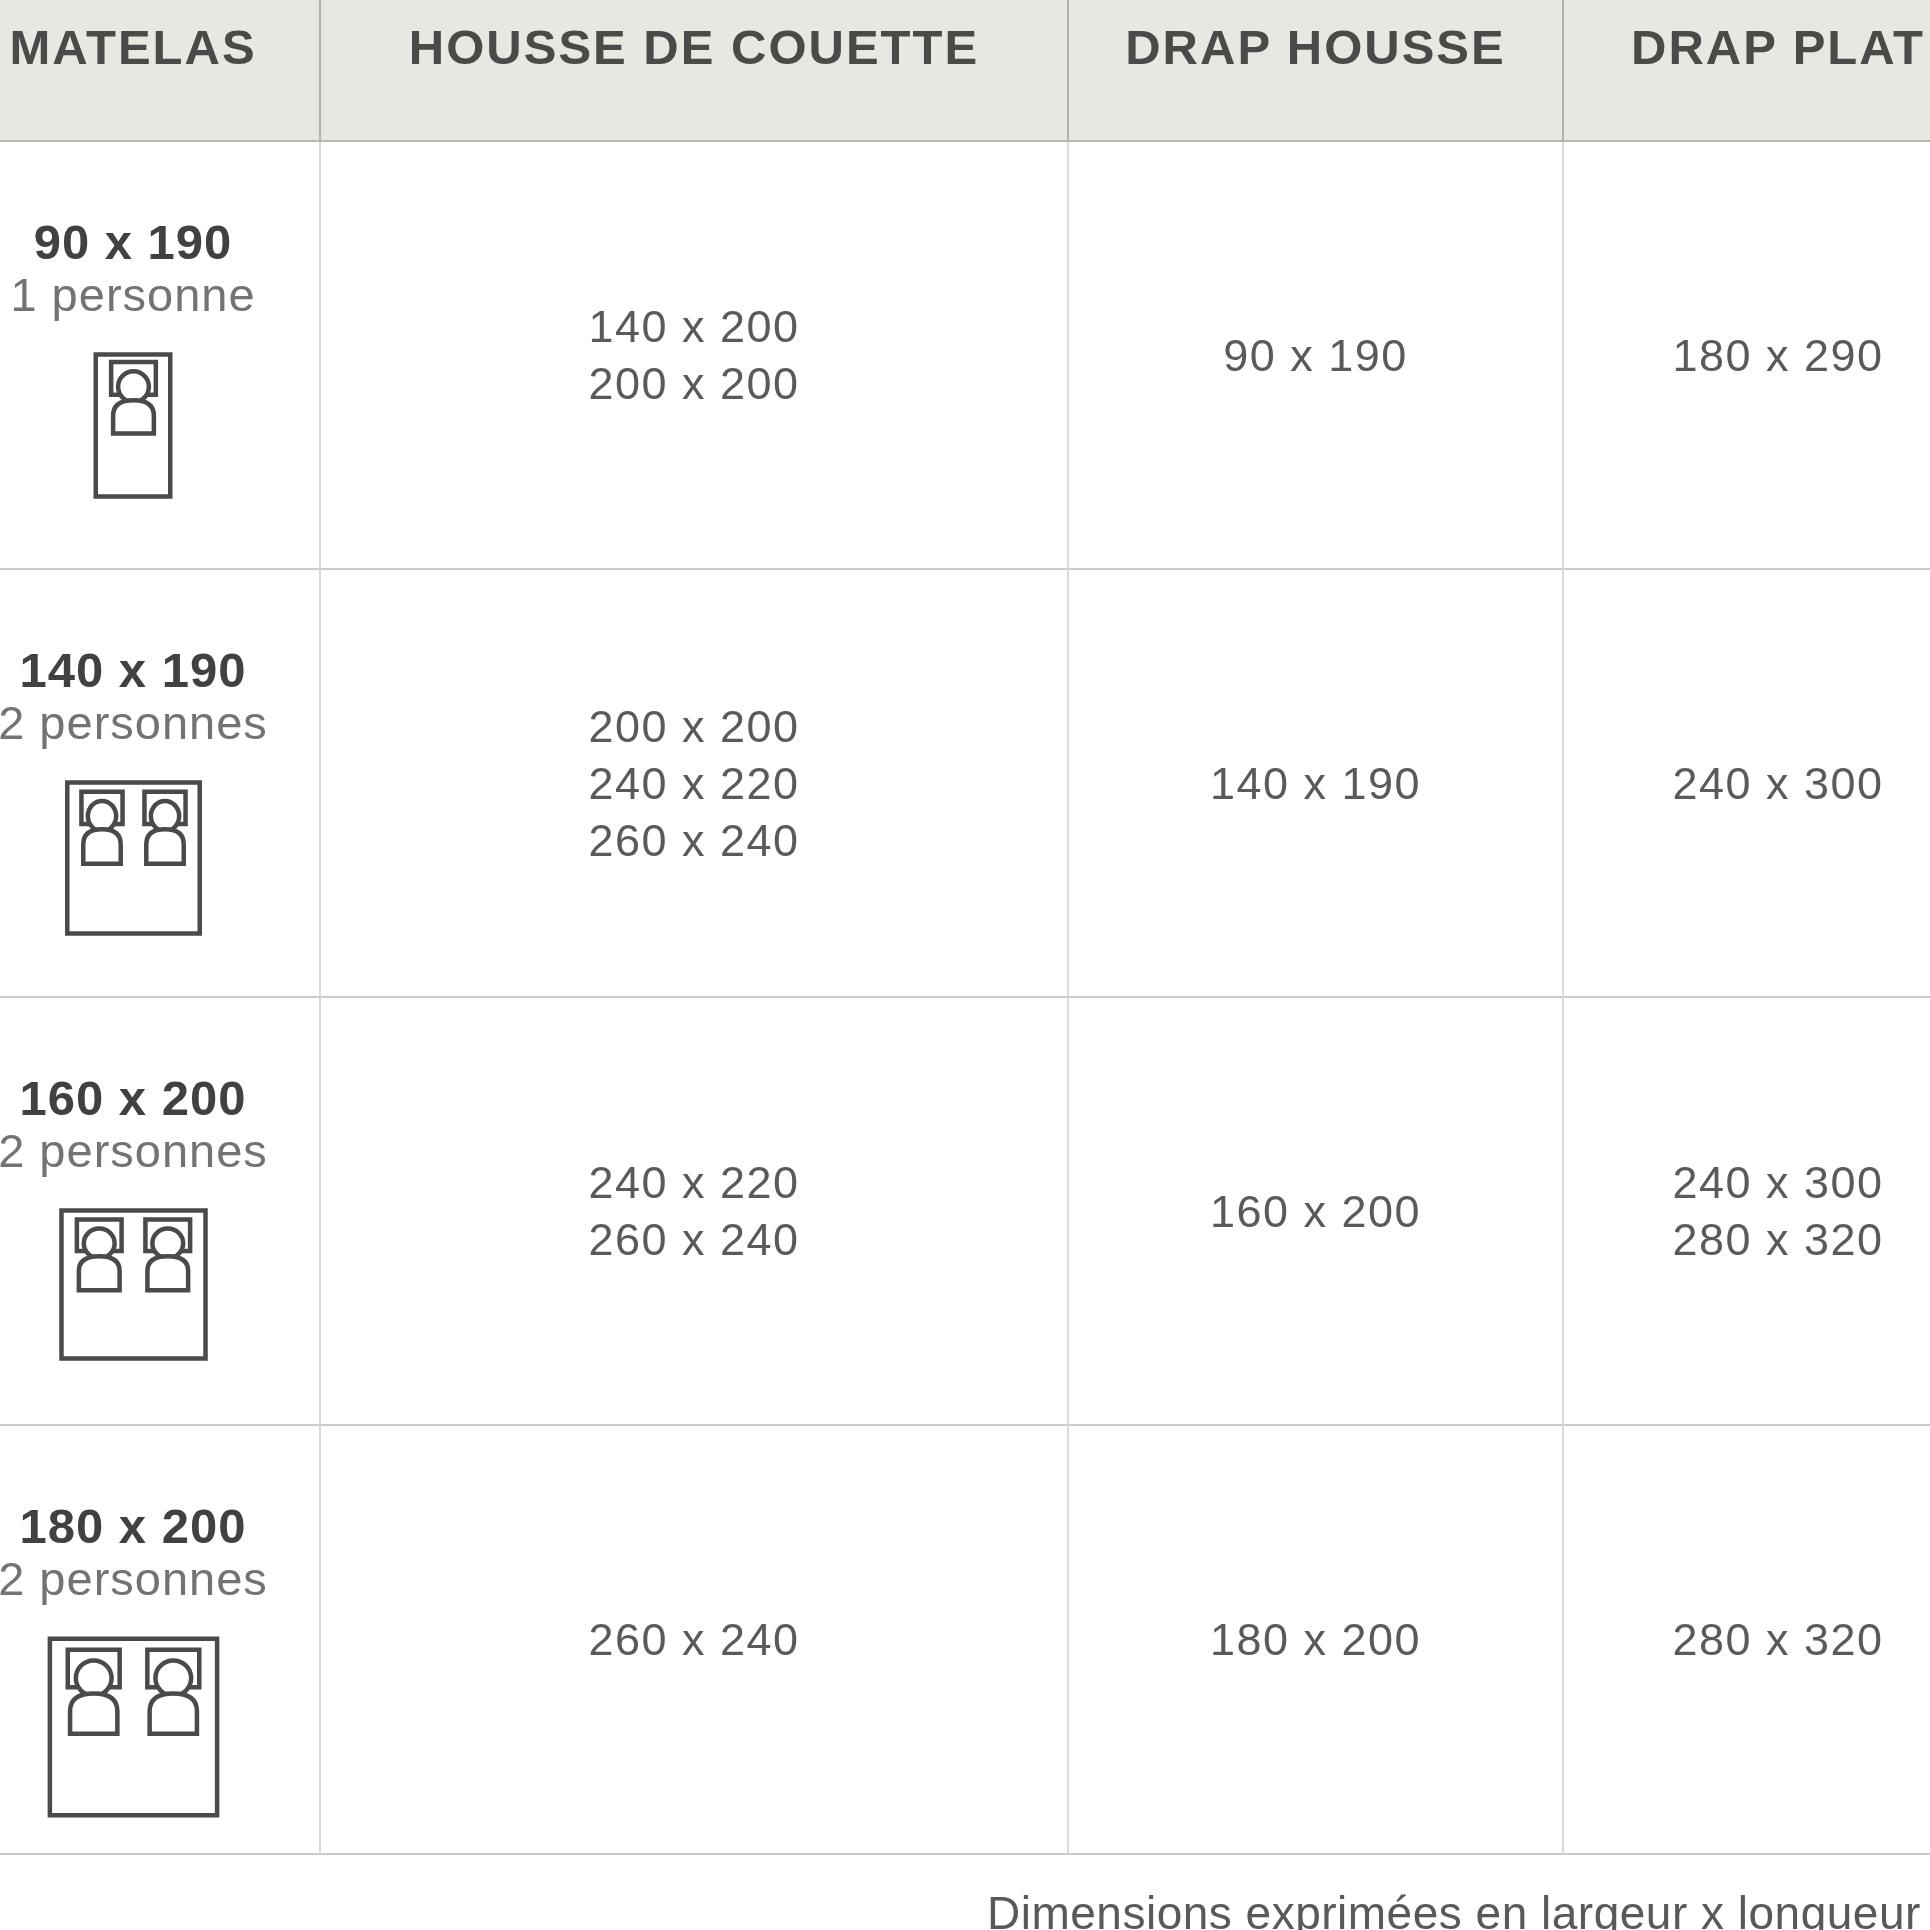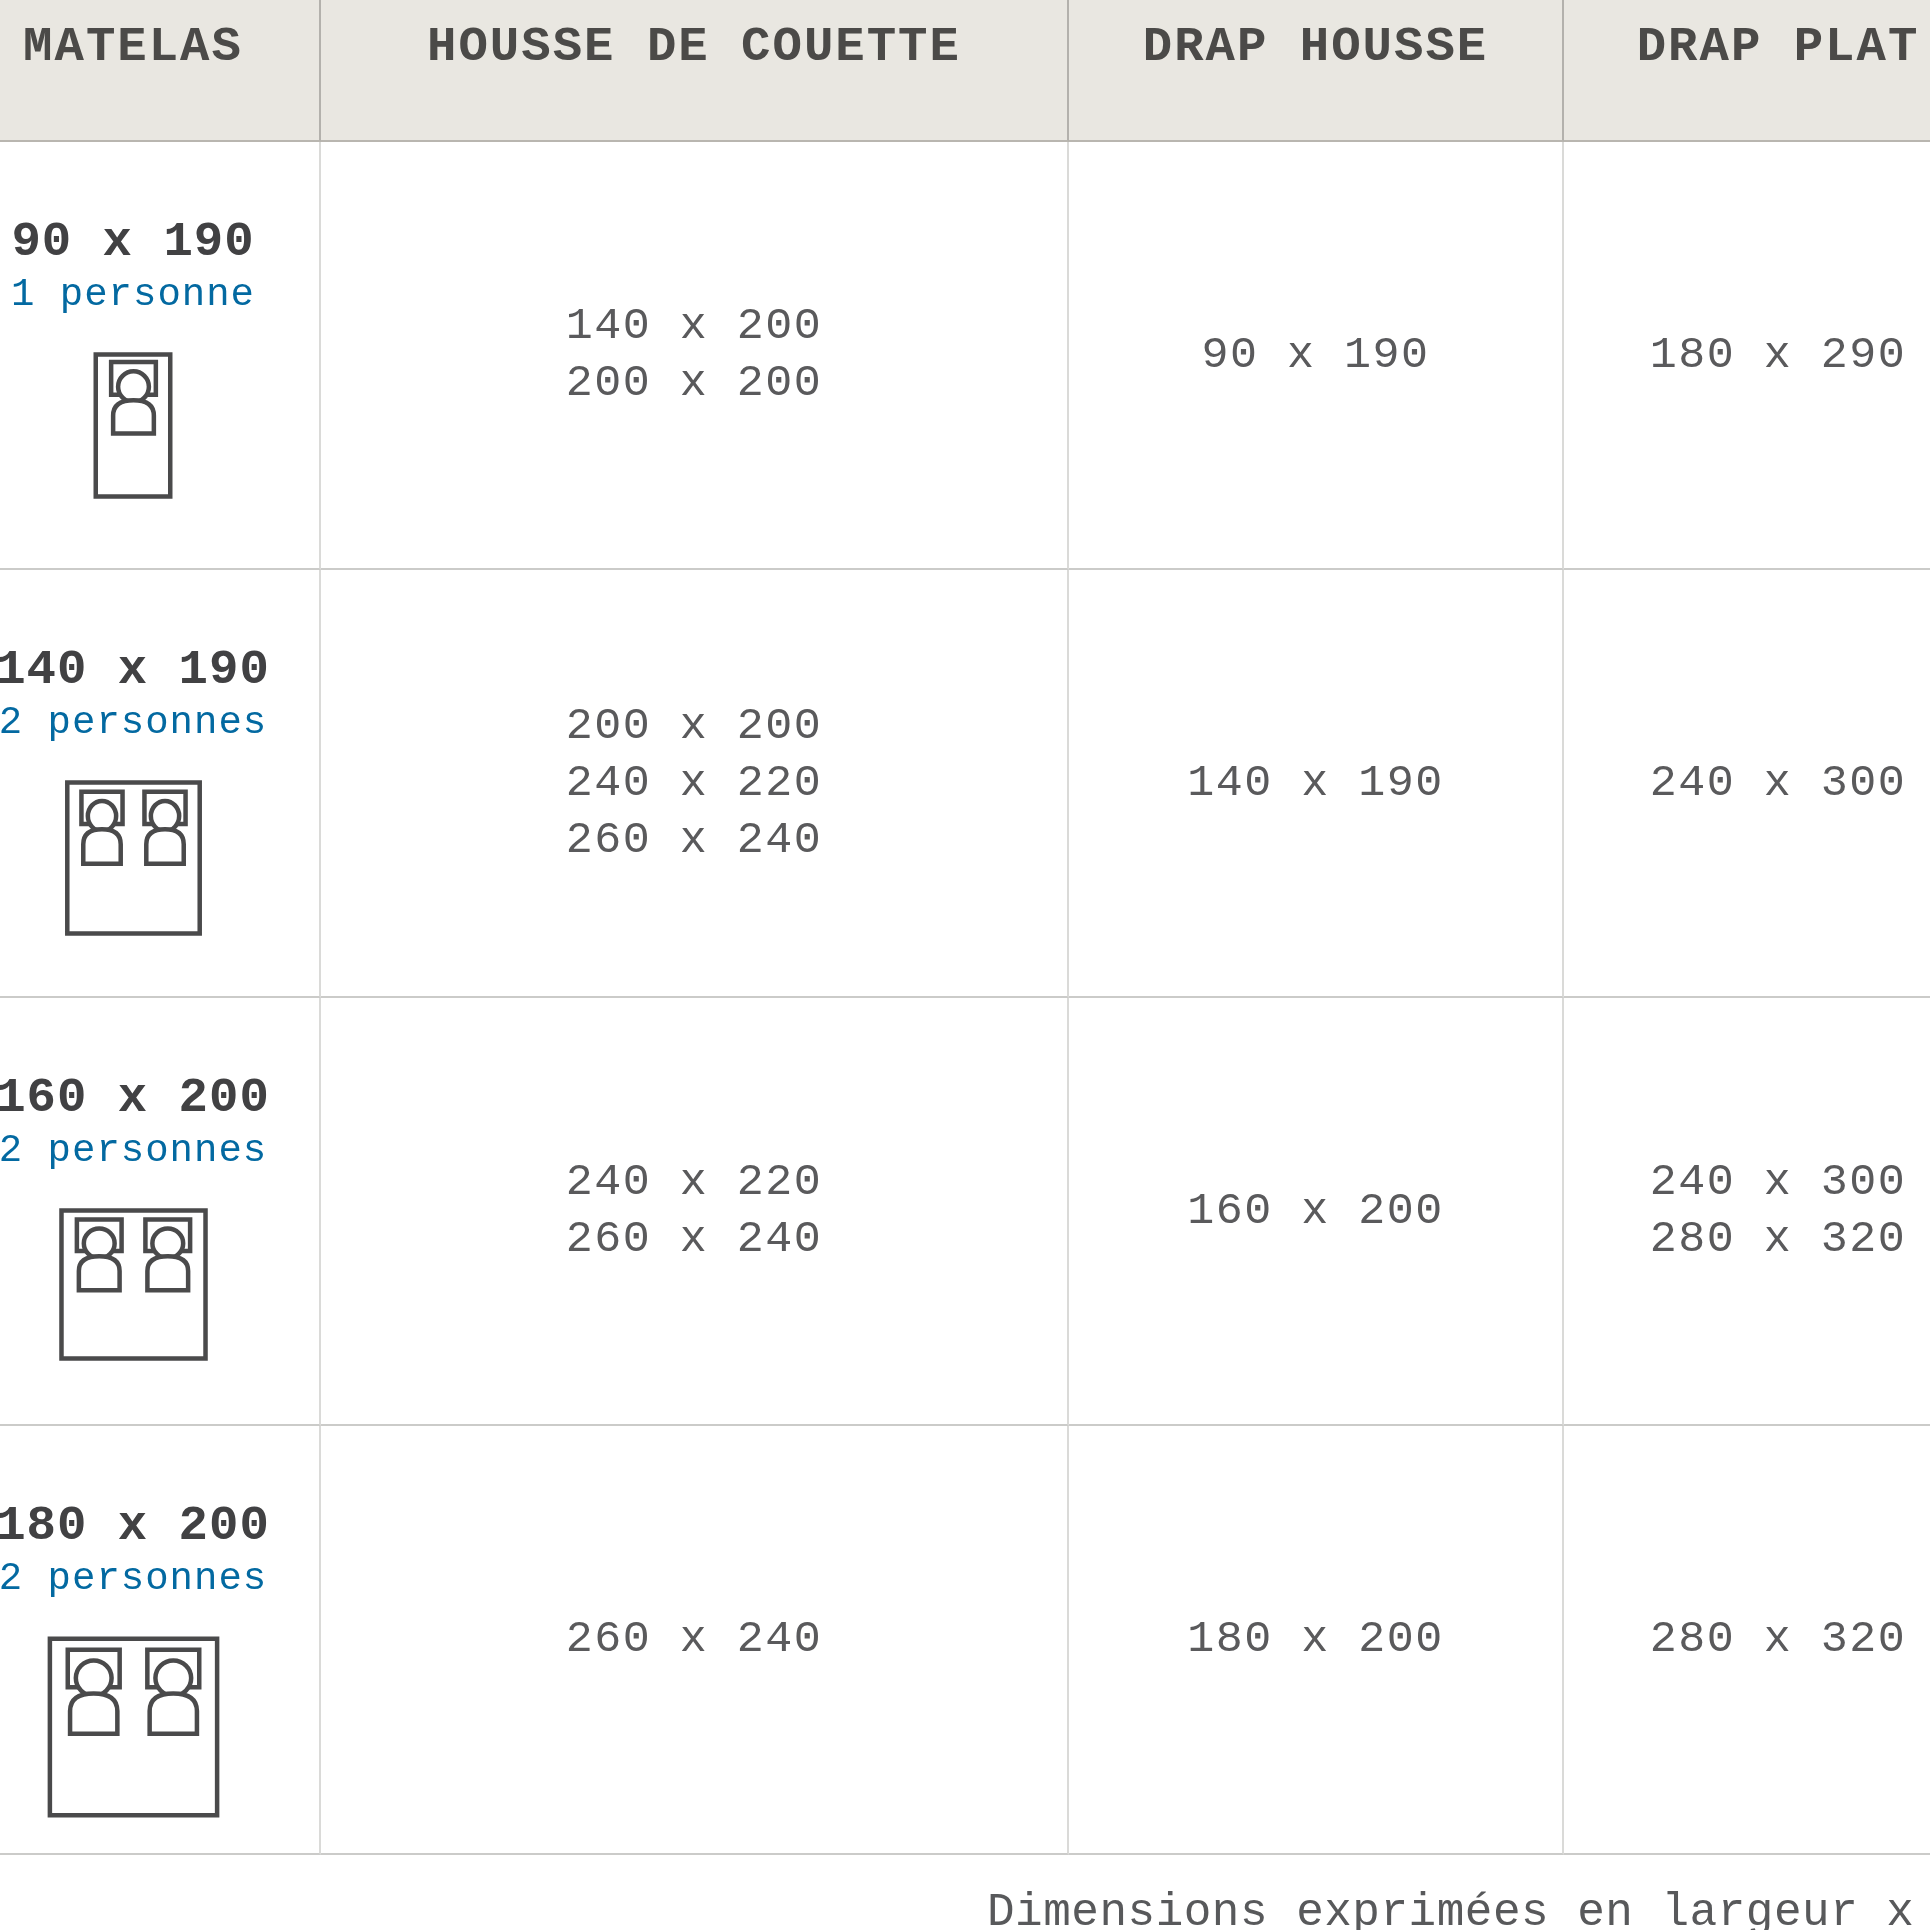--- a/index.html
+++ b/index.html
@@ -1,21 +1,21 @@
 <!DOCTYPE html>
 <html><head>
 <meta charset="utf-8">
 <style>
   html,body{margin:0;padding:0;background:#ffffff;}
   #viewport{
     position:relative;
     width:1930px;height:1930px;
     overflow:hidden;
     background:#ffffff;
-    font-family:Liberation Mono, monospace;
+    font-family:Liberation Sans, sans-serif;
   }
   #size-table{
     position:absolute;
     left:-53px;top:-47px;
     display:grid;
     grid-template-columns:374px 748px 495px 430px;
     grid-template-rows:189px 428px 428px 428px 429px;
     width:2047px;
     box-sizing:border-box;
   }
@@ -52,23 +52,23 @@
     padding-top:72px;
   }
   .m-size{
     font-size:49px;
     font-weight:bold;
     letter-spacing:1px;
     color:#414143;
     line-height:56px;
   }
   .m-cap{
-    font-size:39px;
+    font-size:47px;
     letter-spacing:1px;
-    color:#0369a1;
+    color:#737373;
     line-height:50px;
     white-space:nowrap;
   }
   .bed-icon{
     margin-top:32px;
     flex-shrink:0;
   }
   .bed-icon rect,.bed-icon circle,.bed-icon path{
     fill:#ffffff;
     stroke:#4a4a4b;

